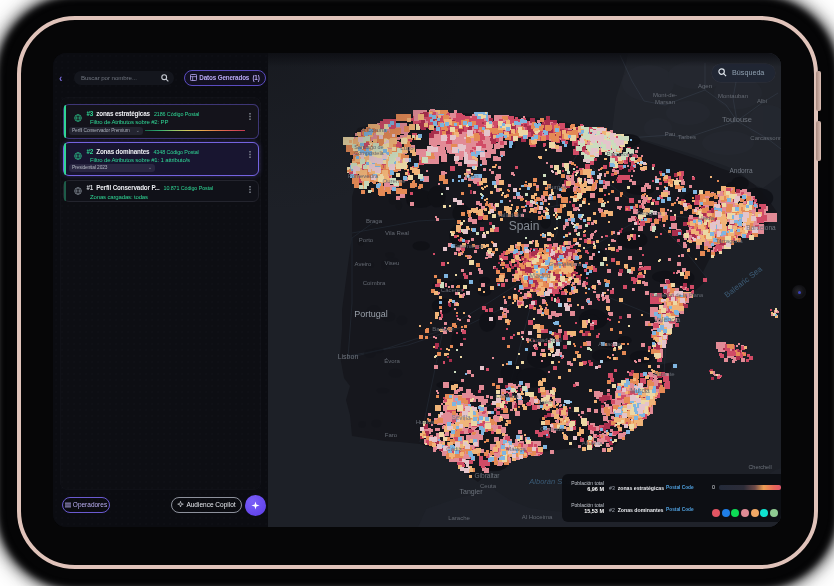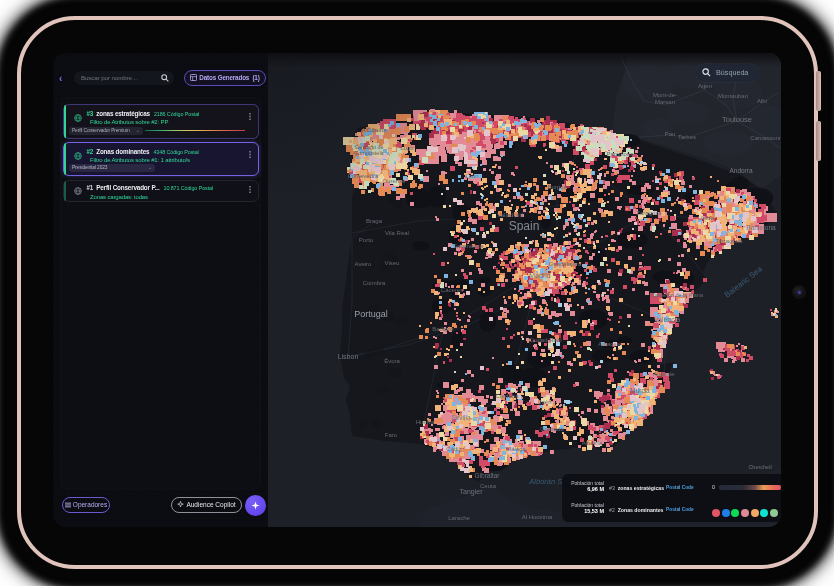--- a/index.html
+++ b/index.html
@@ -38,21 +38,21 @@
 .c2 .pill{background:#2a2742;width:86px;color:#b4b9c4}
 .pill .ch{float:right;margin-left:6px;color:#8a8f99}
 .spark{position:absolute;right:13px;bottom:7px;width:100px;height:1.5px;
  background:linear-gradient(90deg,#17694e,#2fae72,#8fc86a,#d8c85c,#e8a94e,#e07a4a,#d95555,#c23a50)}
 .menu{position:absolute;right:4px;top:7px;color:#9aa0aa;font-size:8px;font-weight:bold}
 .bbtn{position:absolute;height:16px;border-radius:8px;font-size:6.5px;line-height:14px;text-align:center}
 .oper{left:9px;top:444px;width:48px;border:1px solid #6a5ad0;color:#b9aef2}
 .acop{left:118px;top:444px;width:71px;border:1px solid #8d919c;color:#e6e8ee}
 .fab{position:absolute;left:192px;top:442px;width:21px;height:21px;border-radius:50%;
  background:radial-gradient(circle at 35% 30%,#7a5ff7,#5b3be8);color:#fff;font-size:9px;line-height:21px;text-align:center}
-.msearch{position:absolute;left:428px;top:11px;width:63px;height:18px;border-radius:9px;background:rgba(33,38,52,.95);
+.msearch{position:absolute;left:444px;top:11px;width:63px;height:18px;border-radius:9px;background:rgba(33,38,52,.95);
  color:#8fa0b0;font-size:7.2px;line-height:18px;padding-left:20px;box-shadow:0 0 0 0.5px rgba(120,130,160,.15)}
 .msearch svg{position:absolute;left:6px;top:4.4px}
 .legend{position:absolute;left:294px;top:421px;width:219px;height:48px;border-radius:6px 0 0 6px;background:rgba(13,15,20,.96);color:#c6cad2}
 .lrow{position:absolute;left:0;width:100%;height:24px}
 .pt{position:absolute;left:0;top:4px;width:42px;text-align:right;font-size:5px;line-height:6px;color:#c2c7cf}
 .pt b{color:#fff;font-size:5.5px}
 .nm{position:absolute;left:47px;top:8.5px;font-size:5.2px;color:#9aa0ab;white-space:nowrap}
 .nm b{color:#e8eaee}
 .pc{position:absolute;left:104px;top:8.5px;font-size:4.8px;color:#4f9fdd;font-weight:bold}
 .gbar{position:absolute;left:157px;top:9px;width:62px;height:5px;border-radius:2px;

